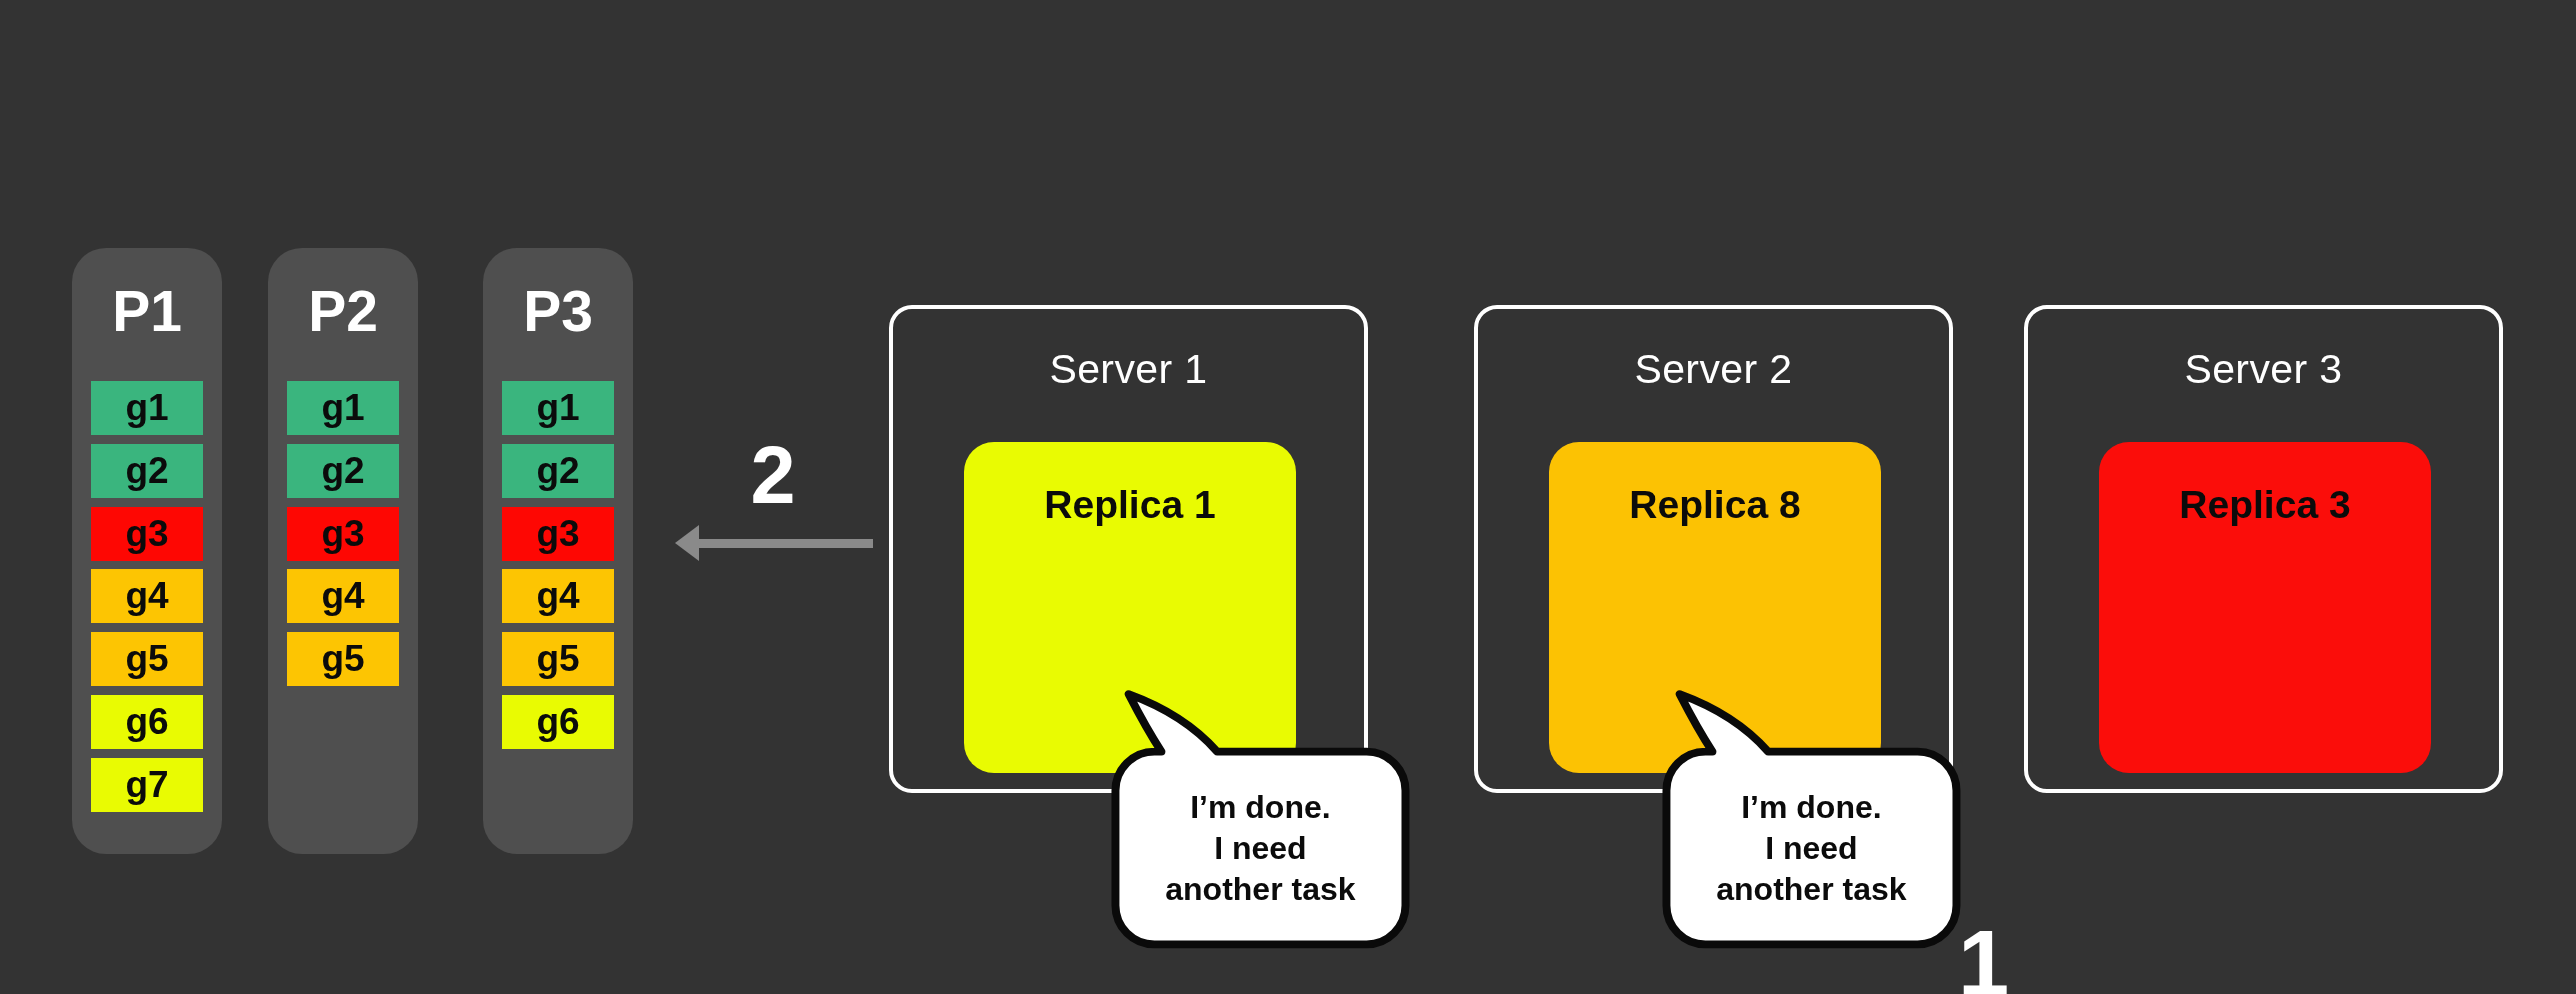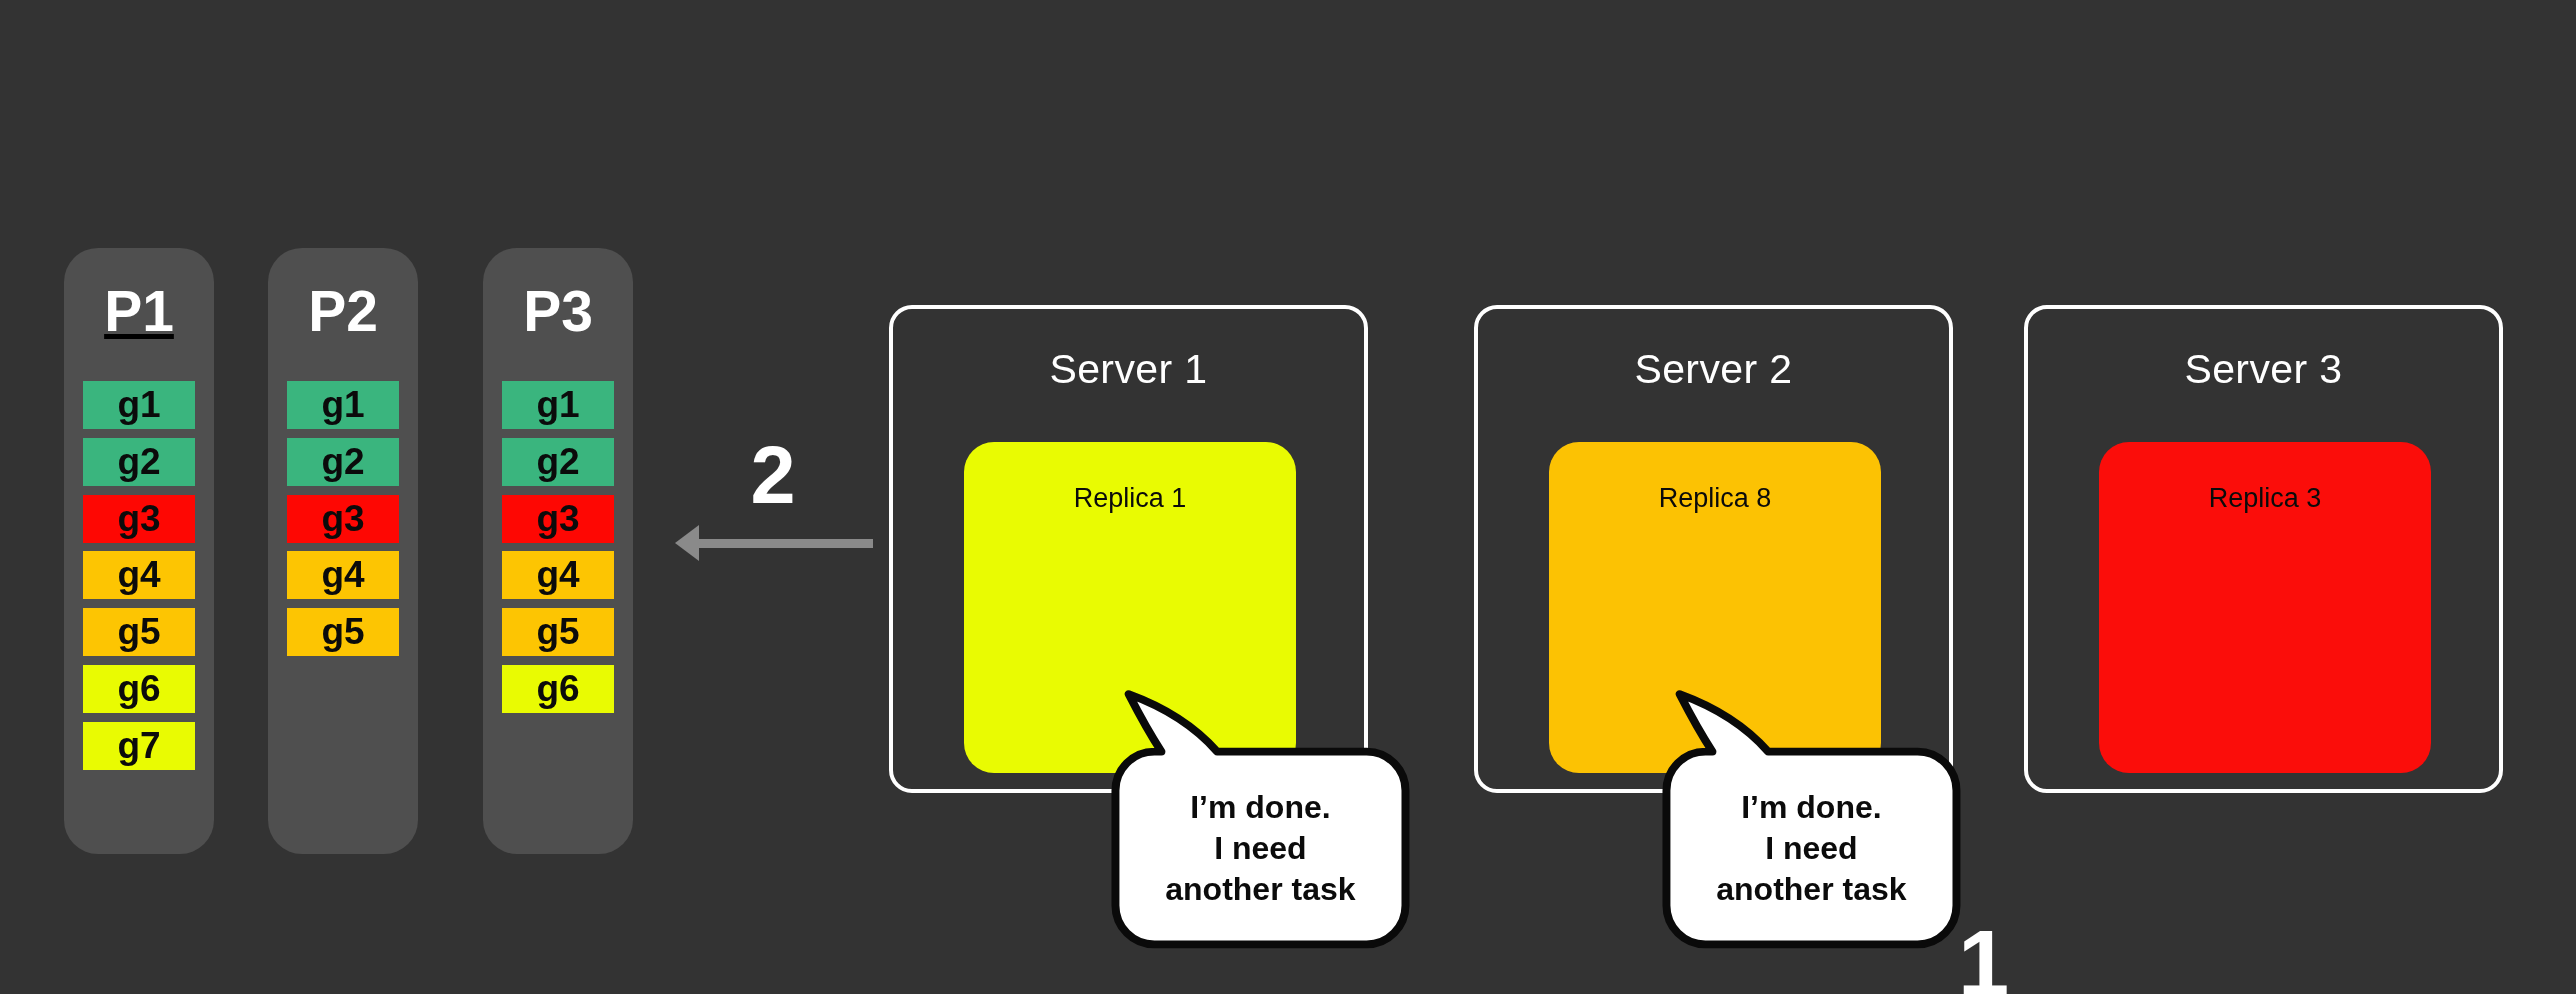--- a/index.html
+++ b/index.html
@@ -34,21 +34,21 @@
   .cells {
     position: absolute;
     left: 19.4px;
     right: 19.4px;
     top: 133px;
     display: flex;
     flex-direction: column;
     gap: 8.8px;
   }
   .cell {
-    height: 48px;
+    height: 54px;
     display: flex;
     align-items: center;
     justify-content: center;
     font-size: 37px;
     font-weight: 700;
     color: #0b0b0b;
   }
   
   .arrow-label {
     position: absolute;
@@ -108,22 +108,22 @@
     position: absolute;
     left: 71px;
     top: 133px;
     width: 332px;
     height: 331px;
     border-radius: 30px;
   }
   .replica-label {
     margin-top: 41px;
     text-align: center;
-    font-size: 27px;
-    font-weight: 400;
+    font-size: 39px;
+    font-weight: 700;
     color: #0b0b0b;
   }
   
   .bubble {
     position: absolute;
     top: 672px;
     width: 336px;
     height: 283px;
   }
   .bubble svg {
@@ -160,21 +160,21 @@
     font-weight: 700;
     color: #f2f2f2;
     line-height: 1;
   }
 </style>
 </head>
 <body>
 
 <div class="stage" style="background-color: rgb(51, 51, 51);">
 
-  <div class="partition" style="left: 64px; background-color: rgb(79, 79, 79); text-decoration: underline;">
+  <div class="partition" style="left: 72px; background-color: rgb(79, 79, 79);">
     <div class="partition-title">P1</div>
     <div class="cells">
       <div class="cell" style="background-color: rgb(58, 181, 126);">g1</div>
       <div class="cell" style="background-color: rgb(58, 181, 126);">g2</div>
       <div class="cell" style="background-color: rgb(254, 7, 3);">g3</div>
       <div class="cell" style="background-color: rgb(253, 197, 2);">g4</div>
       <div class="cell" style="background-color: rgb(253, 197, 2);">g5</div>
       <div class="cell" style="background-color: rgb(233, 251, 2);">g6</div>
       <div class="cell" style="background-color: rgb(233, 251, 2);">g7</div>
     </div>

